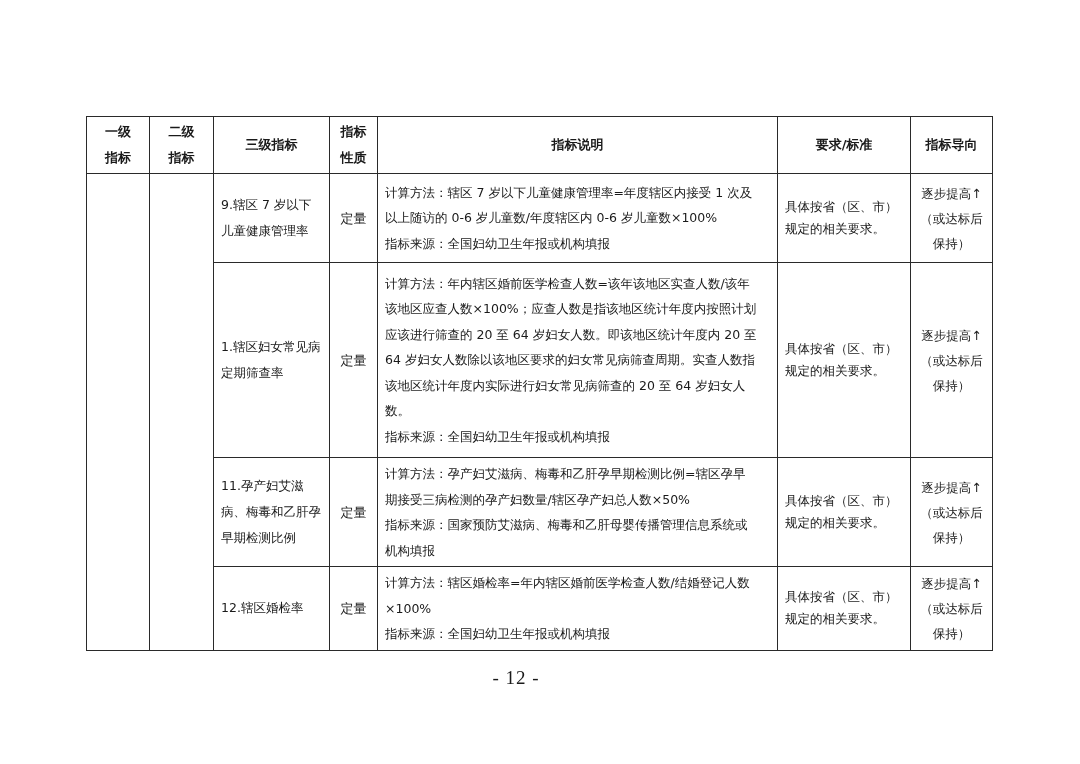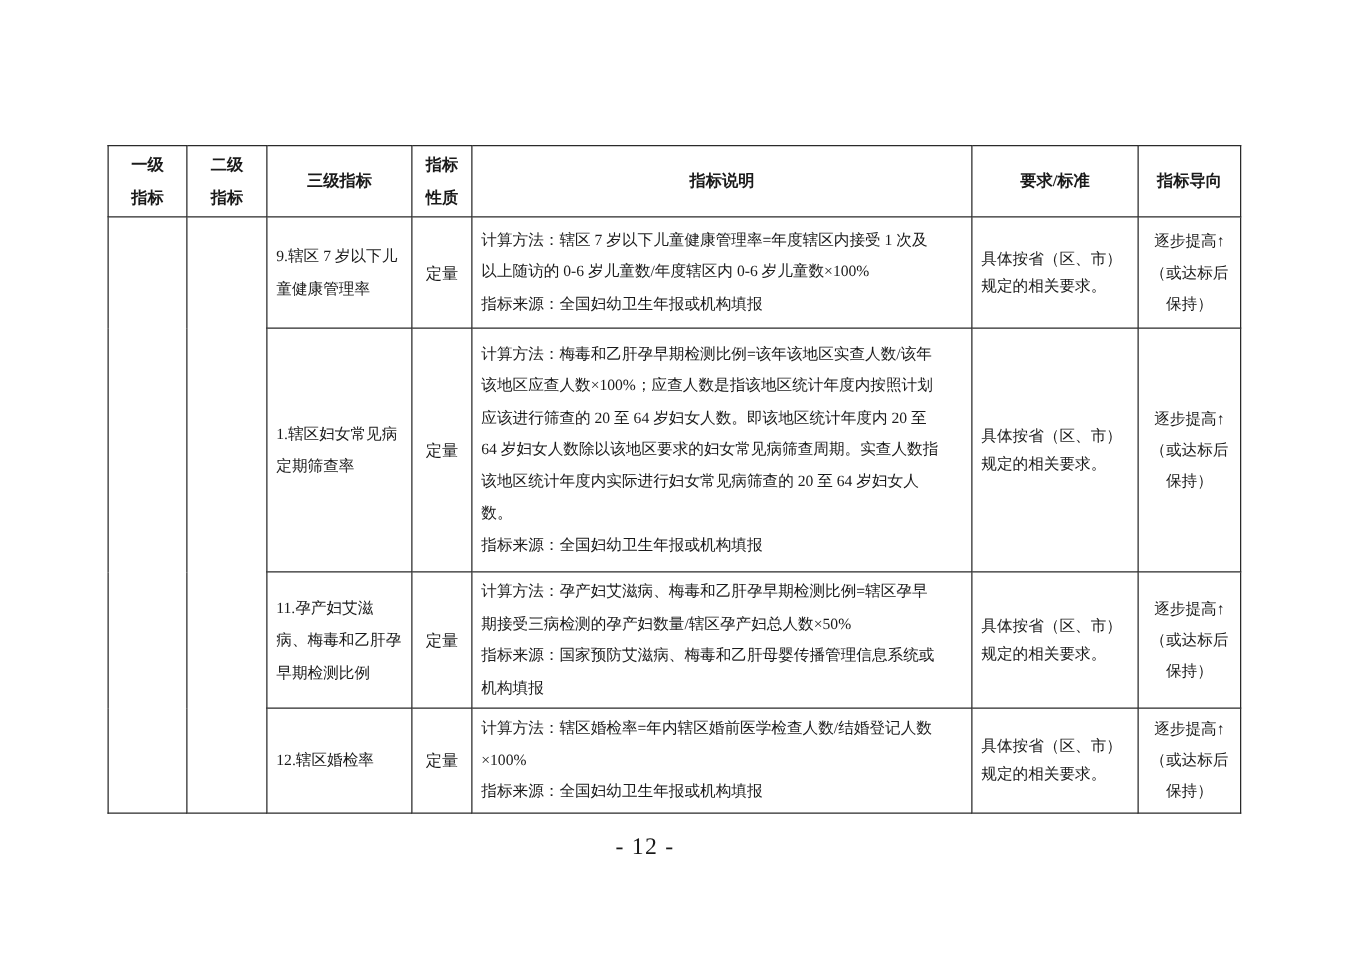--- a/index.html
+++ b/index.html
@@ -15,21 +15,20 @@
       font-family: "DejaVu Sans", "Liberation Sans", sans-serif;
       color: #1a1a1a;
     }
     .page-table {
       position: absolute;
       left: 86px;
       top: 116px;
       border-collapse: collapse;
       table-layout: fixed;
       width: 815px;
-      font-family: Liberation Serif, serif;
     }
     .page-table td, .page-table th {
       border: 1.5px solid #2a2a2a;
       padding: 0;
       vertical-align: middle;
       font-size: 13px;
       line-height: 25px;
     }
     .page-table th {
       font-weight: bold;
@@ -144,21 +143,21 @@
         <span class="dir-line">逐步提高↑</span>
         <span class="dir-line">（或达标后</span>
         <span class="dir-line">保持）</span>
       </td>
     </tr>
 
     <tr class="row-10">
       <td class="cell-name">1.辖区妇女常见病定期筛查率</td>
       <td class="cell-nature">定量</td>
       <td class="cell-desc">
-        <span class="desc-line">计算方法：梅毒和乙肝孕早期检测比例=该年该地区实查人数/该年</span>
+        <span class="desc-line">计算方法：年内辖区婚前医学检查人数=该年该地区实查人数/该年</span>
         <span class="desc-line">该地区应查人数×100%；应查人数是指该地区统计年度内按照计划</span>
         <span class="desc-line">应该进行筛查的 20 至 64 岁妇女人数。即该地区统计年度内 20 至</span>
         <span class="desc-line">64 岁妇女人数除以该地区要求的妇女常见病筛查周期。实查人数指</span>
         <span class="desc-line">该地区统计年度内实际进行妇女常见病筛查的 20 至 64 岁妇女人</span>
         <span class="desc-line">数。</span>
         <span class="desc-line">指标来源：全国妇幼卫生年报或机构填报</span>
       </td>
       <td class="cell-req">具体按省（区、市）规定的相关要求。</td>
       <td class="cell-dir">
         <span class="dir-line">逐步提高↑</span>

